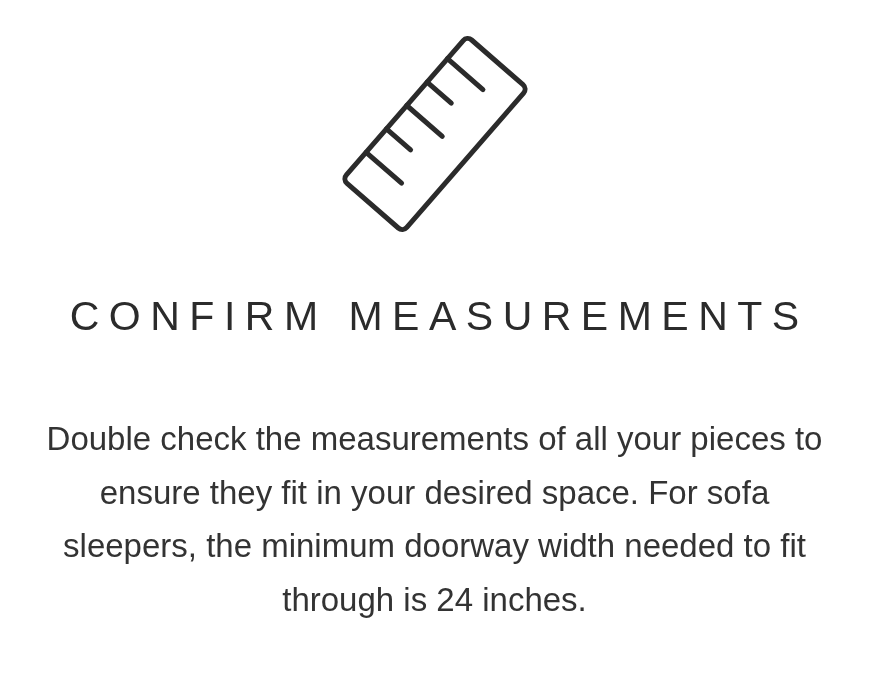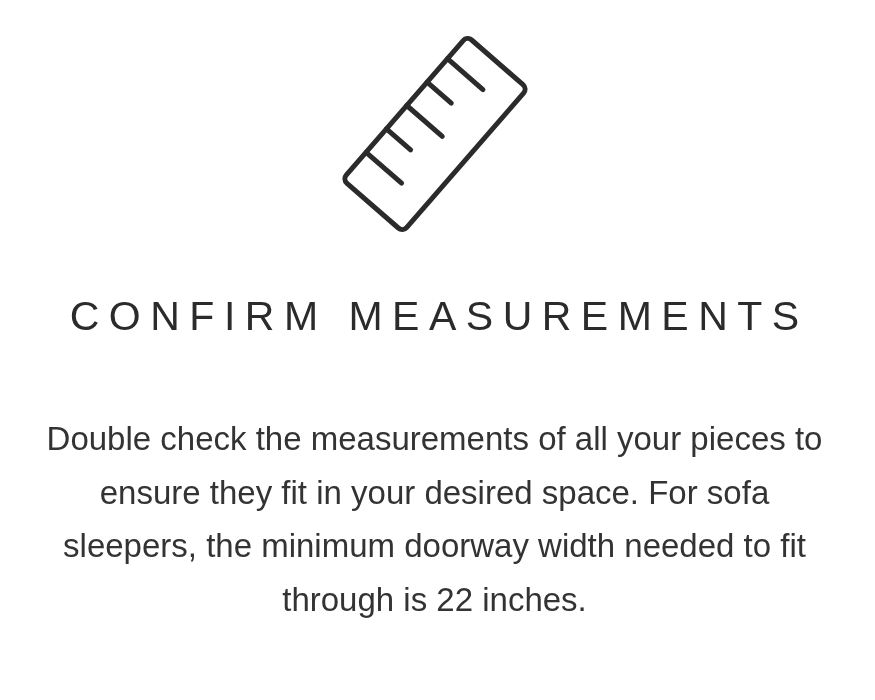--- a/index.html
+++ b/index.html
@@ -68,15 +68,15 @@
         <line x1="75" y1="66" x2="107" y2="66" stroke="#2b2b2b" stroke-width="5" stroke-linecap="round"></line>
         <line x1="75" y1="97" x2="122" y2="97" stroke="#2b2b2b" stroke-width="5" stroke-linecap="round"></line>
         <line x1="75" y1="128" x2="107" y2="128" stroke="#2b2b2b" stroke-width="5" stroke-linecap="round"></line>
         <line x1="75" y1="159" x2="122" y2="159" stroke="#2b2b2b" stroke-width="5" stroke-linecap="round"></line>
       </g>
     </svg>
   </div>
 
   <h1 class="headline">CONFIRM MEASUREMENTS</h1>
 
-  <p class="body-text">Double check the measurements of all your pieces to ensure they fit in your desired space. For sofa sleepers, the minimum doorway width needed to fit through is 22 inches.</p>
+  <p class="body-text">Double check the measurements of all your pieces to ensure they fit in your desired space. For sofa sleepers, the minimum doorway width needed to fit through is 24 inches.</p>
 
 </div>
 
 </body></html>

